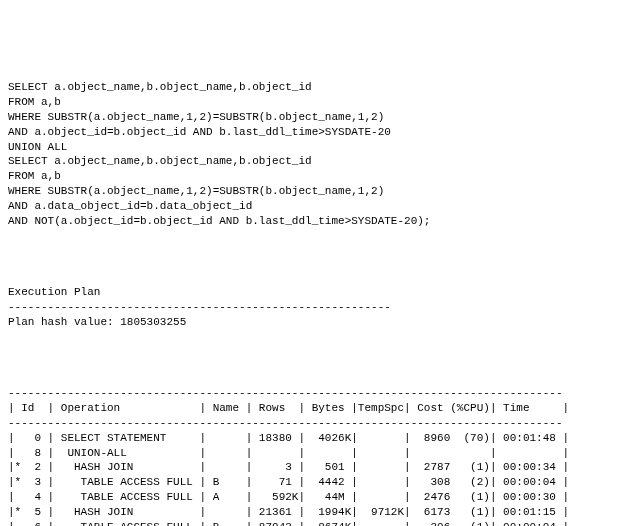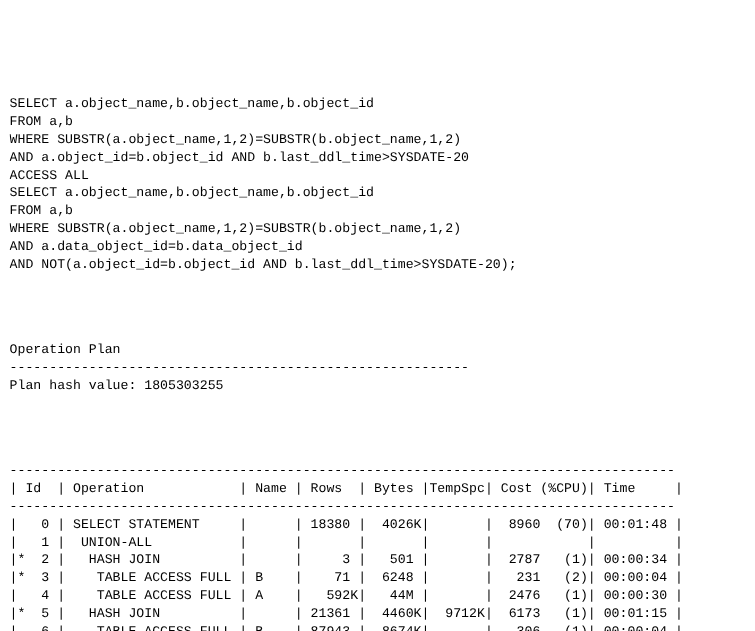--- a/index.html
+++ b/index.html
@@ -22,44 +22,44 @@
 </head>
 <body>
 
 
 
 <div class="block">
 <span>SELECT a.object_name,b.object_name,b.object_id</span>
 <span>FROM a,b</span>
 <span>WHERE SUBSTR(a.object_name,1,2)=SUBSTR(b.object_name,1,2)</span>
 <span>AND a.object_id=b.object_id AND b.last_ddl_time&gt;SYSDATE-20</span>
-<span>ACCESS ALL</span>
+<span>UNION ALL</span>
 <span>SELECT a.object_name,b.object_name,b.object_id</span>
 <span>FROM a,b</span>
 <span>WHERE SUBSTR(a.object_name,1,2)=SUBSTR(b.object_name,1,2)</span>
 <span>AND a.data_object_id=b.data_object_id</span>
 <span>AND NOT(a.object_id=b.object_id AND b.last_ddl_time&gt;SYSDATE-20);</span>
 </div>
 <div class="gap"></div>
 <div class="block">
-<span>Operation Plan</span>
+<span>Execution Plan</span>
 <span class="hr-dash">----------------------------------------------------------</span>
 <span>Plan hash value: 1805303255</span>
 </div>
 <div class="gap"></div>
 <div class="block">
 <span class="hr-dash">------------------------------------------------------------------------------------</span>
 <span>| Id  | Operation            | Name | Rows  | Bytes |TempSpc| Cost (%CPU)| Time     |</span>
 <span class="hr-dash">------------------------------------------------------------------------------------</span>
 <span>|   0 | SELECT STATEMENT     |      | 18380 |  4026K|       |  8960  (70)| 00:01:48 |</span>
-<span>|   1 |  UNION-ALL           |      |       |       |       |            |          |</span>
+<span>|   8 |  UNION-ALL           |      |       |       |       |            |          |</span>
 <span>|*  2 |   HASH JOIN          |      |     3 |   501 |       |  2787   (1)| 00:00:34 |</span>
-<span>|*  3 |    TABLE ACCESS FULL | B    |    71 |  6248 |       |   231   (2)| 00:00:04 |</span>
+<span>|*  3 |    TABLE ACCESS FULL | B    |    71 |  4442 |       |   308   (2)| 00:00:04 |</span>
 <span>|   4 |    TABLE ACCESS FULL | A    |   592K|   44M |       |  2476   (1)| 00:00:30 |</span>
-<span>|*  5 |   HASH JOIN          |      | 21361 |  4460K|  9712K|  6173   (1)| 00:01:15 |</span>
+<span>|*  5 |   HASH JOIN          |      | 21361 |  1994K|  9712K|  6173   (1)| 00:01:15 |</span>
 <span>|   6 |    TABLE ACCESS FULL | B    | 87943 |  8674K|       |   306   (1)| 00:00:04 |</span>
 
 
 </div>
 
 
 
 
 
 

